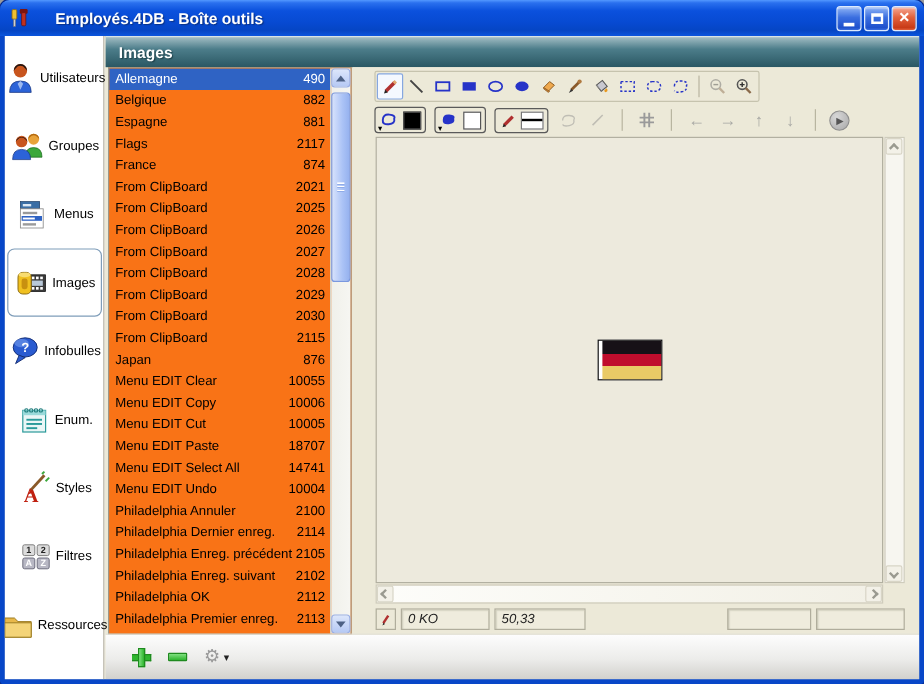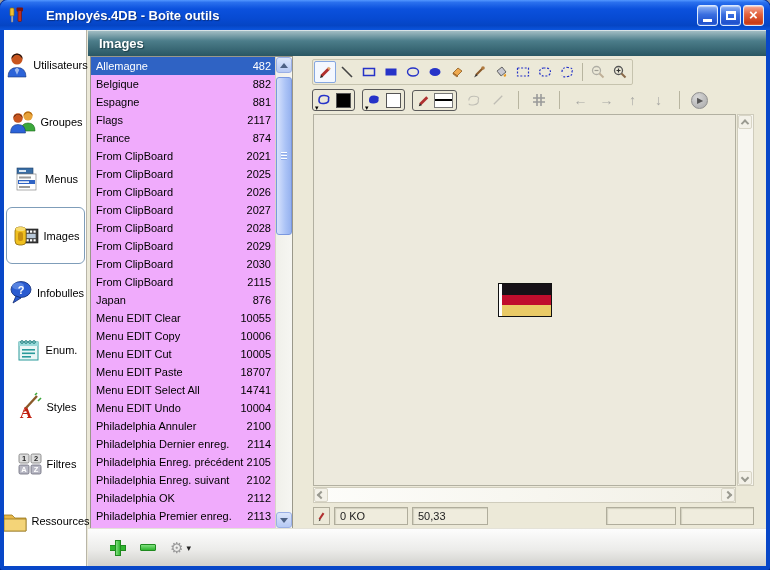--- a/index.html
+++ b/index.html
@@ -37,21 +37,21 @@
   .sb-item{ width:79px; height:57px; display:flex; flex-direction:row; align-items:center; justify-content:center; gap:1px; border:1px solid transparent; border-radius:6px; }
   .sb-item.selected{ border-color:#7f9db9; background:#fff; }
   .sb-label{ font-size:11px; color:#000; }
   .sb-icon{ width:32px; height:32px; display:flex; align-items:center; justify-content:center; }
   
   .pheader{ position:absolute; left:84px; right:0; top:0; height:26px;
     background:linear-gradient(180deg,var(--header-top) 0%,var(--header-mid) 42%,var(--header-bottom) 100%);
     display:flex; align-items:center; padding-left:11px; box-shadow:inset 0 1px 0 rgba(255,255,255,.55); }
   .pheader span{ color:#fff; font-size:13px; font-weight:bold; text-shadow:1px 1px 1px #1c3e47; }
   
-  .list{ position:absolute; left:86px; top:26px; width:203px; height:473px; background:#f0abfc;
+  .list{ position:absolute; left:86px; top:26px; width:203px; height:473px; background:#f97316;
     border:1px solid #9a988a; display:flex; }
   .lrows{ flex:1; overflow:hidden; }
   .lrow{ height:18px; display:flex; align-items:center; font-size:11px; color:#000; padding:0 4px 0 5px; }
   .lrow.sel{ background:var(--selection); color:#fff; }
   .lname{ flex:1; white-space:nowrap; overflow:hidden; }
   .lid{ text-align:right; }
   
   .xpscroll{ width:17px; background:linear-gradient(90deg,#f0f0ea,#f6f6f2); border-left:1px solid #d8d5c8; position:relative; }
   .xpbtn{ position:absolute; left:0; width:16px; height:16px; border:1px solid #9aafe5; border-radius:3px;
     background:linear-gradient(180deg,#dce6fb,#b6c9f4); display:flex; align-items:center; justify-content:center; }
@@ -100,21 +100,21 @@
   .chev.down{ transform:rotate(45deg); }
   .chev.left{ transform:rotate(135deg); }
   .chev.right{ transform:rotate(-45deg); }
   .vscroll{ position:absolute; right:12px; top:58px; bottom:42px; width:17px; background:#f7f6f0; border:1px solid #cfccbc; }
   .hscroll{ position:absolute; left:19px; right:30px; bottom:25px; height:16px; background:linear-gradient(90deg,#fdfdfa,#f2f0e6); border:1px solid #cfccbc; }
   .fsbtn{ position:absolute; width:14px; height:14px; background:#f3f1e8; border:1px solid #d8d5c6; border-radius:2px;
     display:flex; align-items:center; justify-content:center; }
   .vscroll .fsbtn.t{ top:0; left:0; } .vscroll .fsbtn.b{ bottom:0; left:0; }
   .hscroll .fsbtn.l{ left:0; top:0; } .hscroll .fsbtn.r{ right:0; top:0; }
   
-  .statusbar{ position:absolute; left:19px; right:12px; bottom:2px; height:20px; display:flex; align-items:center; gap:4px; }
+  .statusbar{ position:absolute; left:19px; right:12px; bottom:2px; height:20px; display:flex; align-items:center; gap:4px;font-style:italic; }
   .st-toolbox{ width:17px; height:18px; border:1px solid #b0ad9c; display:flex; align-items:center; justify-content:center; background:#ece9d8; }
   .st-field{ height:18px; border:1px solid #b0ad9c; background:#efecdd; font-size:11px; color:#222;
     display:flex; align-items:center; padding:0 5px; box-shadow:inset 1px 1px 1px rgba(120,118,100,.25); }
   .st-size{ width:74px; } .st-pos{ width:76px; }
   .st-spacer{ flex:1; }
   .st-e1{ width:70px; } .st-e2{ width:74px; }
   
   .bottombar{ position:absolute; left:84px; right:0; bottom:0; height:38px;
     background:linear-gradient(180deg,#fdfdfd 0%,#ececea 55%,#d2d1cd 100%);
     border-top:1px solid #e4e2d8; display:flex; align-items:center; padding-left:22px; gap:14px; }
@@ -284,21 +284,21 @@
     </div>
 
     <div class="pheader">
       <span>Images</span>
     </div>
 
     <div class="list">
       <div class="lrows">
           <div class="lrow sel">
             <span class="lname">Allemagne</span>
-            <span class="lid">482</span>
+            <span class="lid">490</span>
           </div>
           <div class="lrow">
             <span class="lname">Belgique</span>
             <span class="lid">882</span>
           </div>
           <div class="lrow">
             <span class="lname">Espagne</span>
             <span class="lid">881</span>
           </div>
           <div class="lrow">

